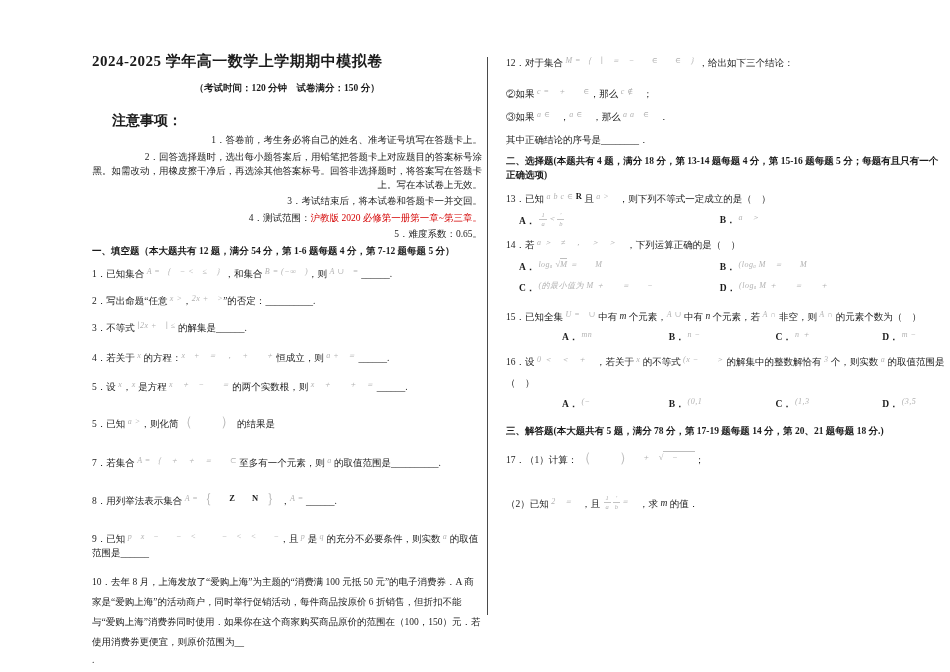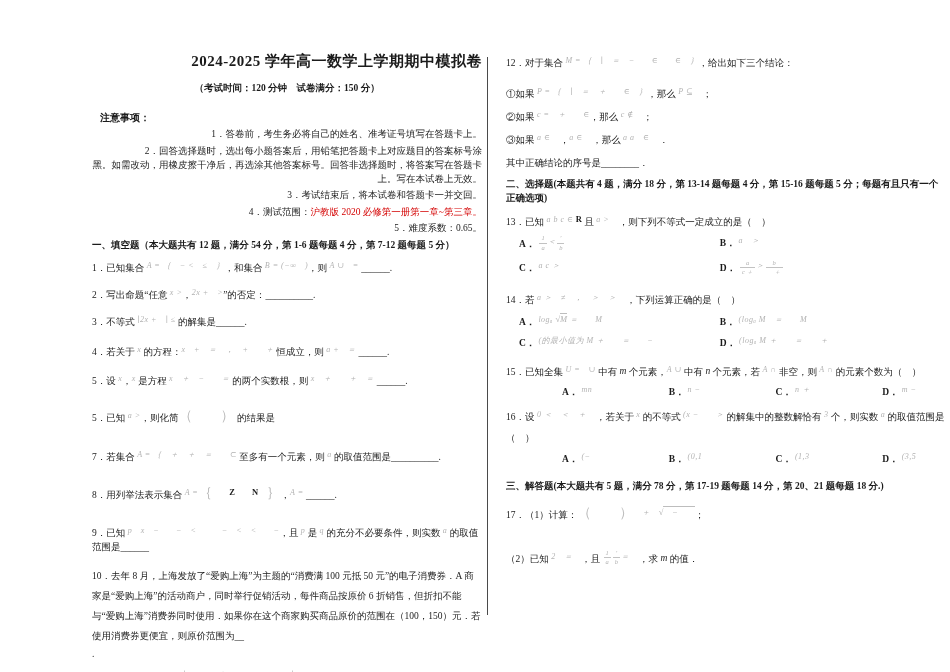--- a/index.html
+++ b/index.html
@@ -2,26 +2,26 @@
 <html><head>
 <meta charset="utf-8">
 <style>
   html,body{margin:0;padding:0;background:#fff;}
   .page{position:relative;width:950px;height:672px;background:#ffffff;overflow:hidden;
         font-family:"Liberation Serif","DejaVu Serif",serif;color:#1b1b1b;}
   .divider{position:absolute;left:487px;top:57px;width:1px;height:558px;background:#4a4a4a;}
   .col{position:absolute;}
   #left-column{left:92px;top:52px;width:390px;}
   #right-column{left:506px;top:56px;width:440px;}
-  .title{text-align:right;font-size:15px;font-weight:bold;margin:0 0 11px;letter-spacing:.5px;}
+  .title{text-align:left;font-size:15px;font-weight:bold;margin:0 0 11px;letter-spacing:.5px;}
   .subtitle{text-align:center;font-size:9.5px;font-weight:bold;margin:0 0 15px;}
   .line{font-size:9.5px;line-height:1.48;margin:0 0 13px;}
   .hdr{font-weight:bold;margin-bottom:9px;}
   .notice-wrap .line{margin:0 0 2.5px;}
-  .notice-h{font-weight:bold;font-size:10px;line-height:1.5;margin:0 0 2px 8px;}
+  .notice-h{font-weight:bold;font-size:14px;line-height:1.5;margin:0 0 2px 20px;}
   .notice-item{text-indent:40px;text-align:right;}
   .tx{}
   .red{color:#d40000;}
   .blank{color:#1b1b1b;}
   .mf{color:#b2b2b2;font-size:8px;font-style:italic;position:relative;top:-3px;letter-spacing:.5px;}
   .mfbig{color:#bdbdbd;font-size:14px;position:relative;top:-1px;font-style:normal;}
   .mi{font-style:italic;position:relative;top:-1px;}
   .mbb{font-weight:bold;font-size:8.5px;position:relative;top:-3px;}
   .f{display:inline-flex;flex-direction:column;vertical-align:middle;text-align:center;
      color:#b2b2b2;font-size:6.5px;font-style:italic;line-height:1.25;position:relative;top:-2px;margin:0 1px;}
@@ -94,45 +94,34 @@
         <div class="line" data-name="q9"><span class="tx" data-name="text">9．已知 </span><span class="mf" data-name="math-fragment">p　x　−　　−　&lt;　　　−　&lt;　&lt;　　−</span><span class="tx" data-name="text">，且 </span><span class="mf" data-name="math-fragment">p</span><span class="tx" data-name="text"> 是 </span><span class="mf" data-name="math-fragment">q</span><span class="tx" data-name="text"> 的充分不必要条件，则实数 </span><span class="mf" data-name="math-fragment">a</span><span class="tx" data-name="text"> 的取值范围是</span><span class="blank" data-name="answer-blank">______</span></div>
         <div class="line" data-name="q10"><span class="tx" data-name="text">10．去年 8 月，上海发放了“爱购上海”为主题的“消费满 100 元抵 50 元”的电子消费券．A 商家是“爱购上海”的活动商户，同时举行促销活动，每件商品按原价 6 折销售，但折扣不能与“爱购上海”消费券同时使用．如果你在这个商家购买商品原价的范围在（100，150）元．若使用消费券更便宜，则原价范围为</span><span class="blank" data-name="answer-blank">__</span></div>
         <div class="line" data-name="q10-end"><span class="tx" data-name="text">.</span></div>
         <div class="line" data-name="q11"><span class="tx" data-name="text">11．若实数 </span><span class="mf" data-name="math-fragment">x</span><span class="tx" data-name="text">，</span><span class="mf" data-name="math-fragment">y</span><span class="tx" data-name="text"> 满足 </span><span class="mf" data-name="math-fragment">∣x　＋　（−　　−　＝</span><span class="tx" data-name="text">，则 </span><span class="mf" data-name="math-fragment">∣x</span><span class="tx" data-name="text"> 的最小值为</span><span class="blank" data-name="answer-blank">______</span><span class="tx" data-name="text">.</span></div>
       </div>
   </div>
 
   <div class="col" id="right-column" data-name="right-column">
     <div id="right-blocks" data-name="choice-and-answer-section">
         <div class="line" data-name="q12"><span class="tx" data-name="text">12．对于集合 </span><span class="mf" data-name="math-fragment">M = ｛　∣　＝　−　　∈　　∈　｝</span><span class="tx" data-name="text">，给出如下三个结论：</span></div>
-        <div class="line" data-name="q12-sub1"><span class="tx" data-name="text">①如果 </span><span class="mf" data-name="math-fragment">P = ｛　∣　＝　＋　　∈　｝</span><span class="tx" data-name="text">，那么 </span><span class="mf" data-name="math-fragment">P ⊆</span><span class="tx" data-name="text">　；</span></div>
         <div class="line" data-name="q12-sub2"><span class="tx" data-name="text">②如果 </span><span class="mf" data-name="math-fragment">c =　＋　　∈</span><span class="tx" data-name="text">，那么 </span><span class="mf" data-name="math-fragment">c ∉</span><span class="tx" data-name="text">　；</span></div>
         <div class="line" data-name="q12-sub3"><span class="tx" data-name="text">③如果 </span><span class="mf" data-name="math-fragment">a ∈</span><span class="tx" data-name="text">　，</span><span class="mf" data-name="math-fragment">a ∈</span><span class="tx" data-name="text">　，那么 </span><span class="mf" data-name="math-fragment">a a　∈</span><span class="tx" data-name="text">　．</span></div>
         <div class="line" data-name="q12-end"><span class="tx" data-name="text">其中正确结论的序号是</span><span class="blank" data-name="answer-blank">________</span><span class="tx" data-name="text">．</span></div>
         <div class="line hdr" data-name="section-2-header"><span class="tx" data-name="text">二、选择题(本题共有 4 题，满分 18 分，第 13-14 题每题 4 分，第 15-16 题每题 5 分；每题有且只有一个正确选项)</span></div>
         <div class="line" data-name="q13"><span class="tx" data-name="text">13．已知 </span><span class="mf" data-name="math-fragment">a b c ∈ </span><span class="mbb" data-name="math-symbol">R</span><span class="tx" data-name="text"> 且 </span><span class="mf" data-name="math-fragment">a &gt;</span><span class="tx" data-name="text">　，则下列不等式一定成立的是（　）</span></div>
         <div class="line opts cols2" data-name="q13-options-1">
           <span class="opt" data-name="option-A"><span class="olb" data-name="option-label">A．</span><span class="f" data-name="math-fraction">
               <span class="fn">1</span>
               <span class="fd">a</span>
             </span><span class="mf" data-name="math-fragment">＜</span><span class="f" data-name="math-fraction">
               <span class="fn">′</span>
               <span class="fd">b</span>
             </span></span>
           <span class="opt" data-name="option-B"><span class="olb" data-name="option-label">B．</span><span class="mf" data-name="math-fragment">a　＞</span></span>
-        </div>
-        <div class="line opts cols2" data-name="q13-options-2">
-          <span class="opt" data-name="option-C"><span class="olb" data-name="option-label">C．</span><span class="mf" data-name="math-fragment">a c ＞</span></span>
-          <span class="opt" data-name="option-D"><span class="olb" data-name="option-label">D．</span><span class="f" data-name="math-fraction">
-              <span class="fn">a</span>
-              <span class="fd">c ＋</span>
-            </span><span class="mf" data-name="math-fragment">＞</span><span class="f" data-name="math-fraction">
-              <span class="fn">b</span>
-              <span class="fd">　＋</span>
-            </span></span>
         </div>
         <div class="line" data-name="q14"><span class="tx" data-name="text">14．若 </span><span class="mf" data-name="math-fragment">a ＞　≠　，　＞　＞</span><span class="tx" data-name="text">　，下列运算正确的是（　）</span></div>
         <div class="line opts cols2" data-name="q14-options-1">
           <span class="opt" data-name="option-A"><span class="olb" data-name="option-label">A．</span><span class="mf" data-name="math-fragment">logₐ </span><span class="sqrt" data-name="math-sqrt">√<span class="rad">M</span></span><span class="mf" data-name="math-fragment"> ＝　　M</span></span>
           <span class="opt" data-name="option-B"><span class="olb" data-name="option-label">B．</span><span class="mf" data-name="math-fragment">(logₐ M　＝　　M</span></span>
         </div>
         <div class="line opts cols2" data-name="q14-options-2">
           <span class="opt" data-name="option-C"><span class="olb" data-name="option-label">C．</span><span class="mf" data-name="math-fragment">(的最小值为 M ＋　　＝　　−</span></span>
           <span class="opt" data-name="option-D"><span class="olb" data-name="option-label">D．</span><span class="mf" data-name="math-fragment">(logₐ M ＋　　＝　　＋</span></span>
         </div>

